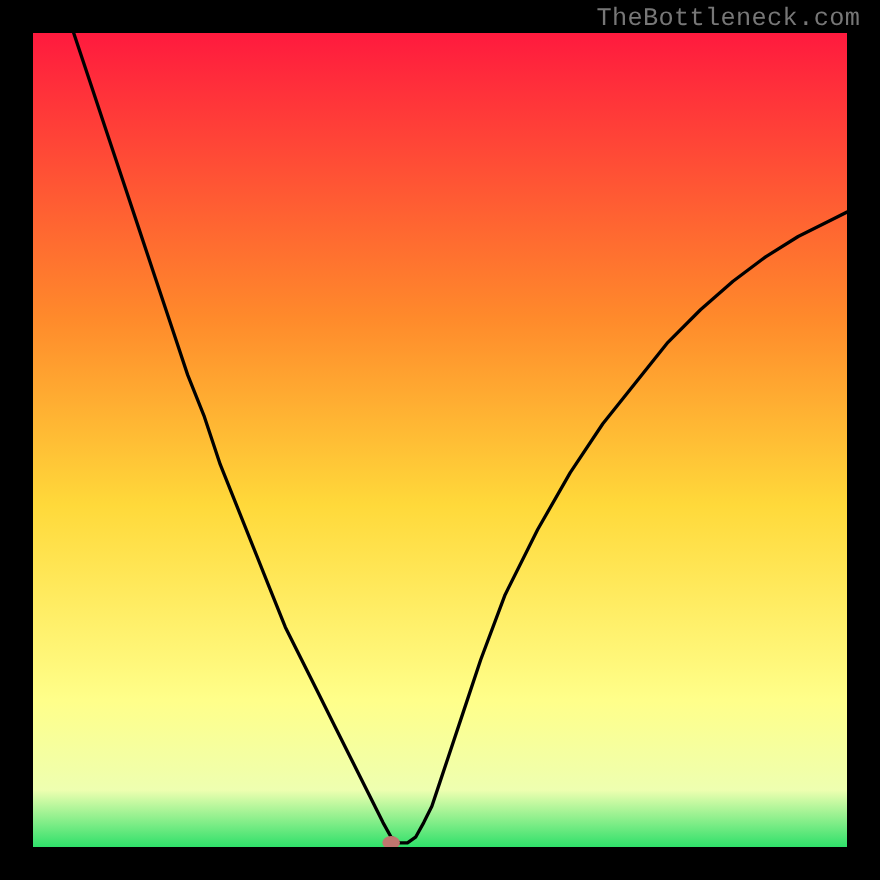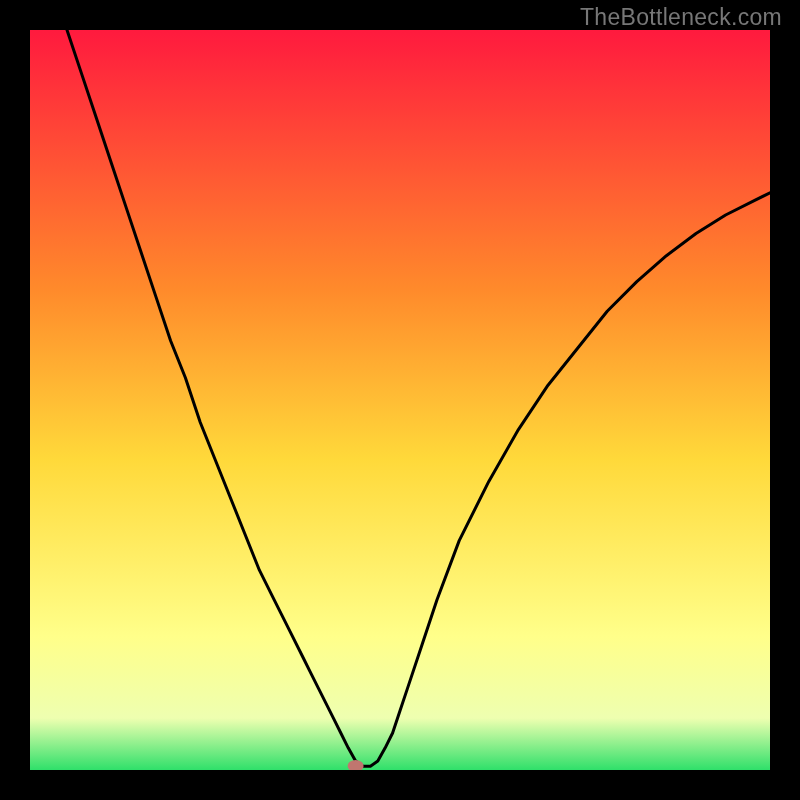--- a/index.html
+++ b/index.html
@@ -8,20 +8,21 @@
     width: 800px;
     height: 800px;
     background: #000;
     font-family: Arial, Helvetica, sans-serif;
   }
   .outer {
     position: relative;
     width: 800px;
     height: 640px;
     background: #000;
+    font-family: Liberation Mono, monospace;
   }
   .watermark {
     position: absolute;
     top: 4px;
     right: 18px;
     color: #777;
     font-size: 23px;
     font-weight: 400;
     letter-spacing: 0.3px;
   }

